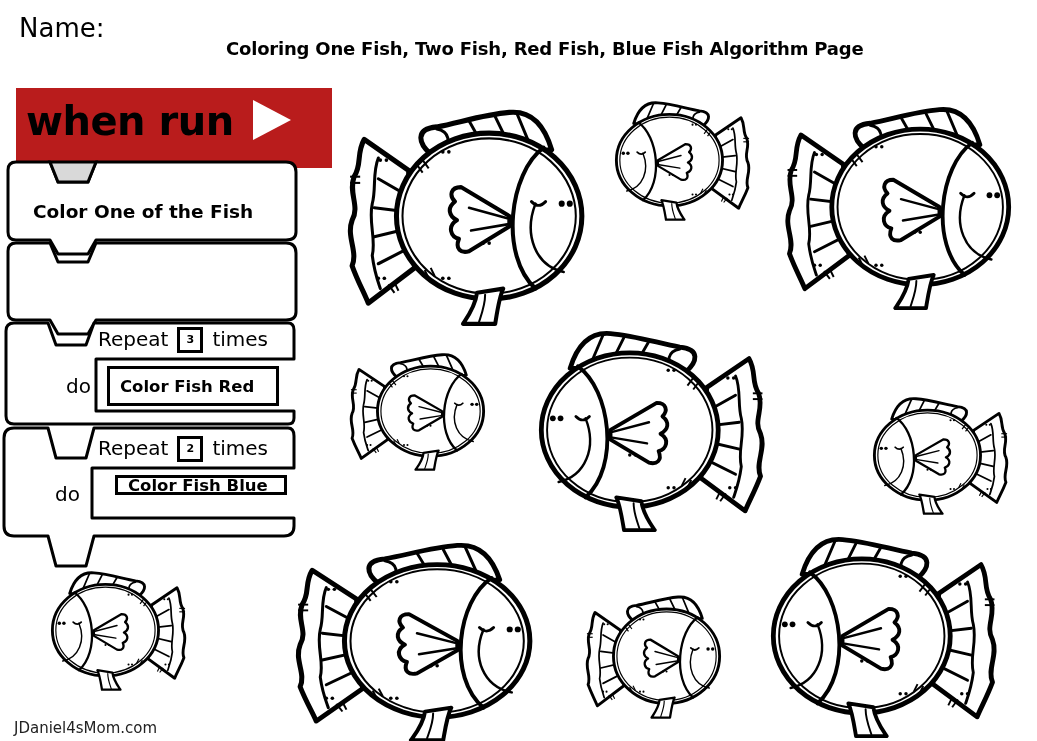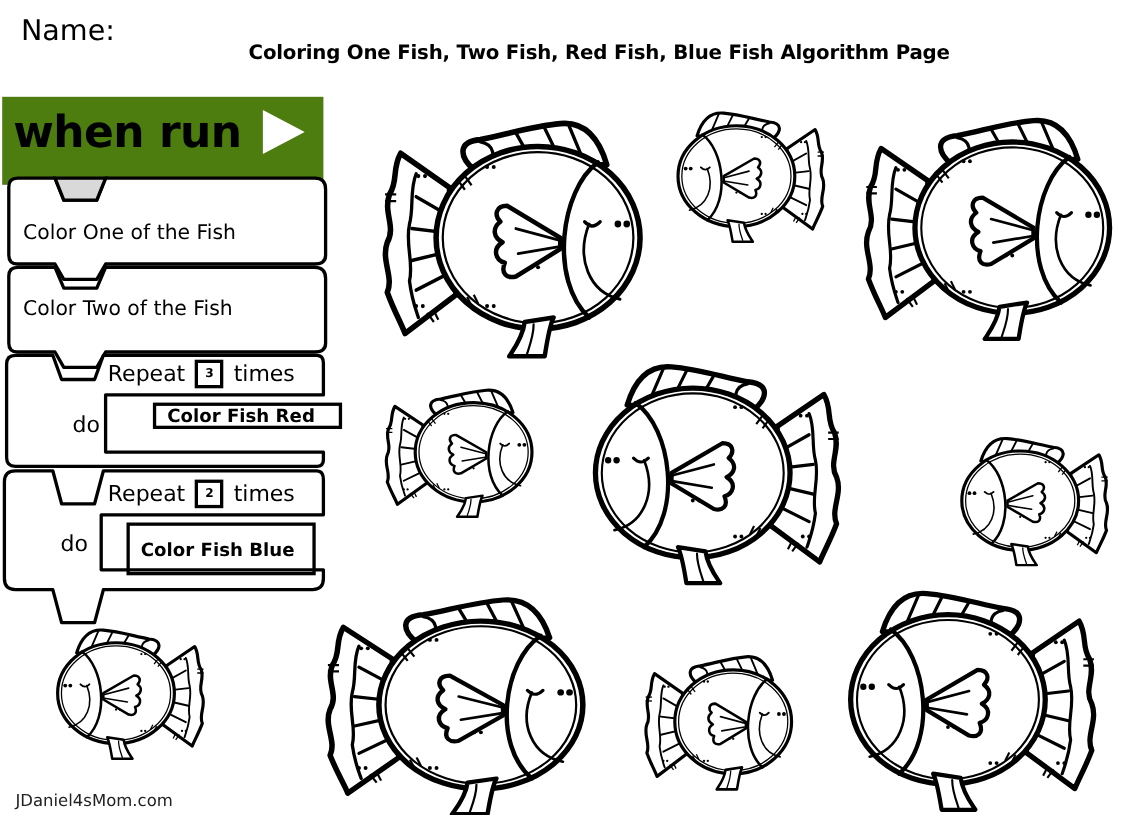--- a/index.html
+++ b/index.html
@@ -5,29 +5,29 @@
     html, body { margin: 0; padding: 0; background: #ffffff; }
     body { width: 1037px; height: 741px; position: relative; overflow: hidden;
            font-family: "DejaVu Sans", "Liberation Sans", sans-serif; color: #000; }
     .name-label { position: absolute; left: 19px; top: 13px; font-size: 26px; }
     .page-title { position: absolute; left: 226px; top: 38px; font-size: 18px; font-weight: bold;
                   letter-spacing: -0.2px; white-space: nowrap; }
     .footer { position: absolute; left: 14px; top: 719px; font-size: 15px; color: #222; }
 
     
     .block-area { position: absolute; left: 0; top: 0; width: 320px; height: 600px; }
-    .when-run { position: absolute; left: 2px; top: 88px; width: 292px; height: 80px;
-                background: #4d7c0f; }
+    .when-run { position: absolute; left: 16px; top: 88px; width: 316px; height: 80px;
+                background: #b91c1c; }
     .when-run-label { position: absolute; left: 10px; top: 10px; font-size: 40px; font-weight: bold;
                       letter-spacing: -0.5px; }
     .run-icon { position: absolute; left: 237px; top: 12px; width: 0; height: 0;
                 border-top: 20px solid transparent; border-bottom: 20px solid transparent;
                 border-left: 38px solid #ffffff; }
     .blocks-svg { position: absolute; left: 0; top: 0; }
-    .stmt-label { position: absolute; font-size: 18.5px; font-weight: normal; white-space: nowrap; }
+    .stmt-label { position: absolute; font-size: 18.5px; font-weight: bold; white-space: nowrap; margin-left: 12px; }
     .repeat-row { position: absolute; font-size: 20px; white-space: nowrap; display: flex; align-items: flex-start; }
     .count-box { display: inline-block; width: 26px; height: 26px; border: 3px solid #000; box-sizing: border-box;
                  font-size: 11px; font-weight: bold; text-align: center; line-height: 20px; margin: 0 9px; }
     .do-label { position: absolute; font-size: 20px; }
     .inner-cmd { position: absolute; border: 3px solid #000; box-sizing: border-box; font-size: 16.5px;
                  font-weight: bold; display: flex; align-items: center; padding-left: 10px; white-space: nowrap; }
 
     .fish { position: absolute; }
   </style>
 </head>
@@ -115,37 +115,36 @@
 
       <path d="M14 323 L48 323 L56 345 L86 345 L94 323 L288 323 Q294 323 294 330 L294 359 L96 359 L96 411 L294 411 L294 418 Q294 424 288 424 L14 424 Q6 424 6 416 L6 331 Q6 323 14 323 Z"></path>
 
       <path d="M14 428 L48 428 L56 458 L86 458 L94 428 L288 428 Q294 428 294 436 L294 468 L92 468 L92 518 L294 518 L294 526 Q294 536 284 536 L94 536 L86 566 L56 566 L48 536 L14 536 Q4 536 4 526 L4 438 Q4 428 14 428 Z"></path>
     </g>
 
     <path d="M50 162 L58 182 L88 182 L96 162 Z" fill="#d9d9d9" stroke="#000" stroke-width="3"></path>
   </svg>
 
   <div class="stmt-label" style="left:21px; top:201px;">Color One of the Fish</div>
-  <div class="stmt-label" style="left:21px; top:270px;">Color Two of the Fish</div>
 
   <div class="repeat-row" style="left:98px; top:327px; height:30px;">
     <span>Repeat</span>
     <span class="count-box">3</span>
     <span>times</span>
   </div>
   <div class="do-label" style="left:66px; top:374px;">do</div>
-  <div class="inner-cmd" style="left:139px; top:366px; width:172px; height:24px;">Color Fish Red</div>
+  <div class="inner-cmd" style="left:107px; top:366px; width:172px; height:40px;">Color Fish Red</div>
 
   <div class="repeat-row" style="left:98px; top:436px; height:30px;">
     <span>Repeat</span>
     <span class="count-box">2</span>
     <span>times</span>
   </div>
   <div class="do-label" style="left:55px; top:482px;">do</div>
-  <div class="inner-cmd" style="left:115px; top:475px; width:172px; height:48px;">Color Fish Blue</div>
+  <div class="inner-cmd" style="left:115px; top:475px; width:172px; height:20px;">Color Fish Blue</div>
 </div>
 
 <div id="fish-layer">
     <svg class="fish" viewBox="0 0 260 220" preserveAspectRatio="none" style="left: 338px; top: 100px; width: 262px; height: 228px;">
       <use href="#fish-right"></use>
     </svg>
     <svg class="fish" viewBox="0 0 260 220" preserveAspectRatio="none" style="left: 606px; top: 96px; width: 150px; height: 126px; transform: scaleX(-1);">
       <use href="#fish-right"></use>
     </svg>
     <svg class="fish" viewBox="0 0 260 220" preserveAspectRatio="none" style="left: 776px; top: 98px; width: 250px; height: 214px;">

